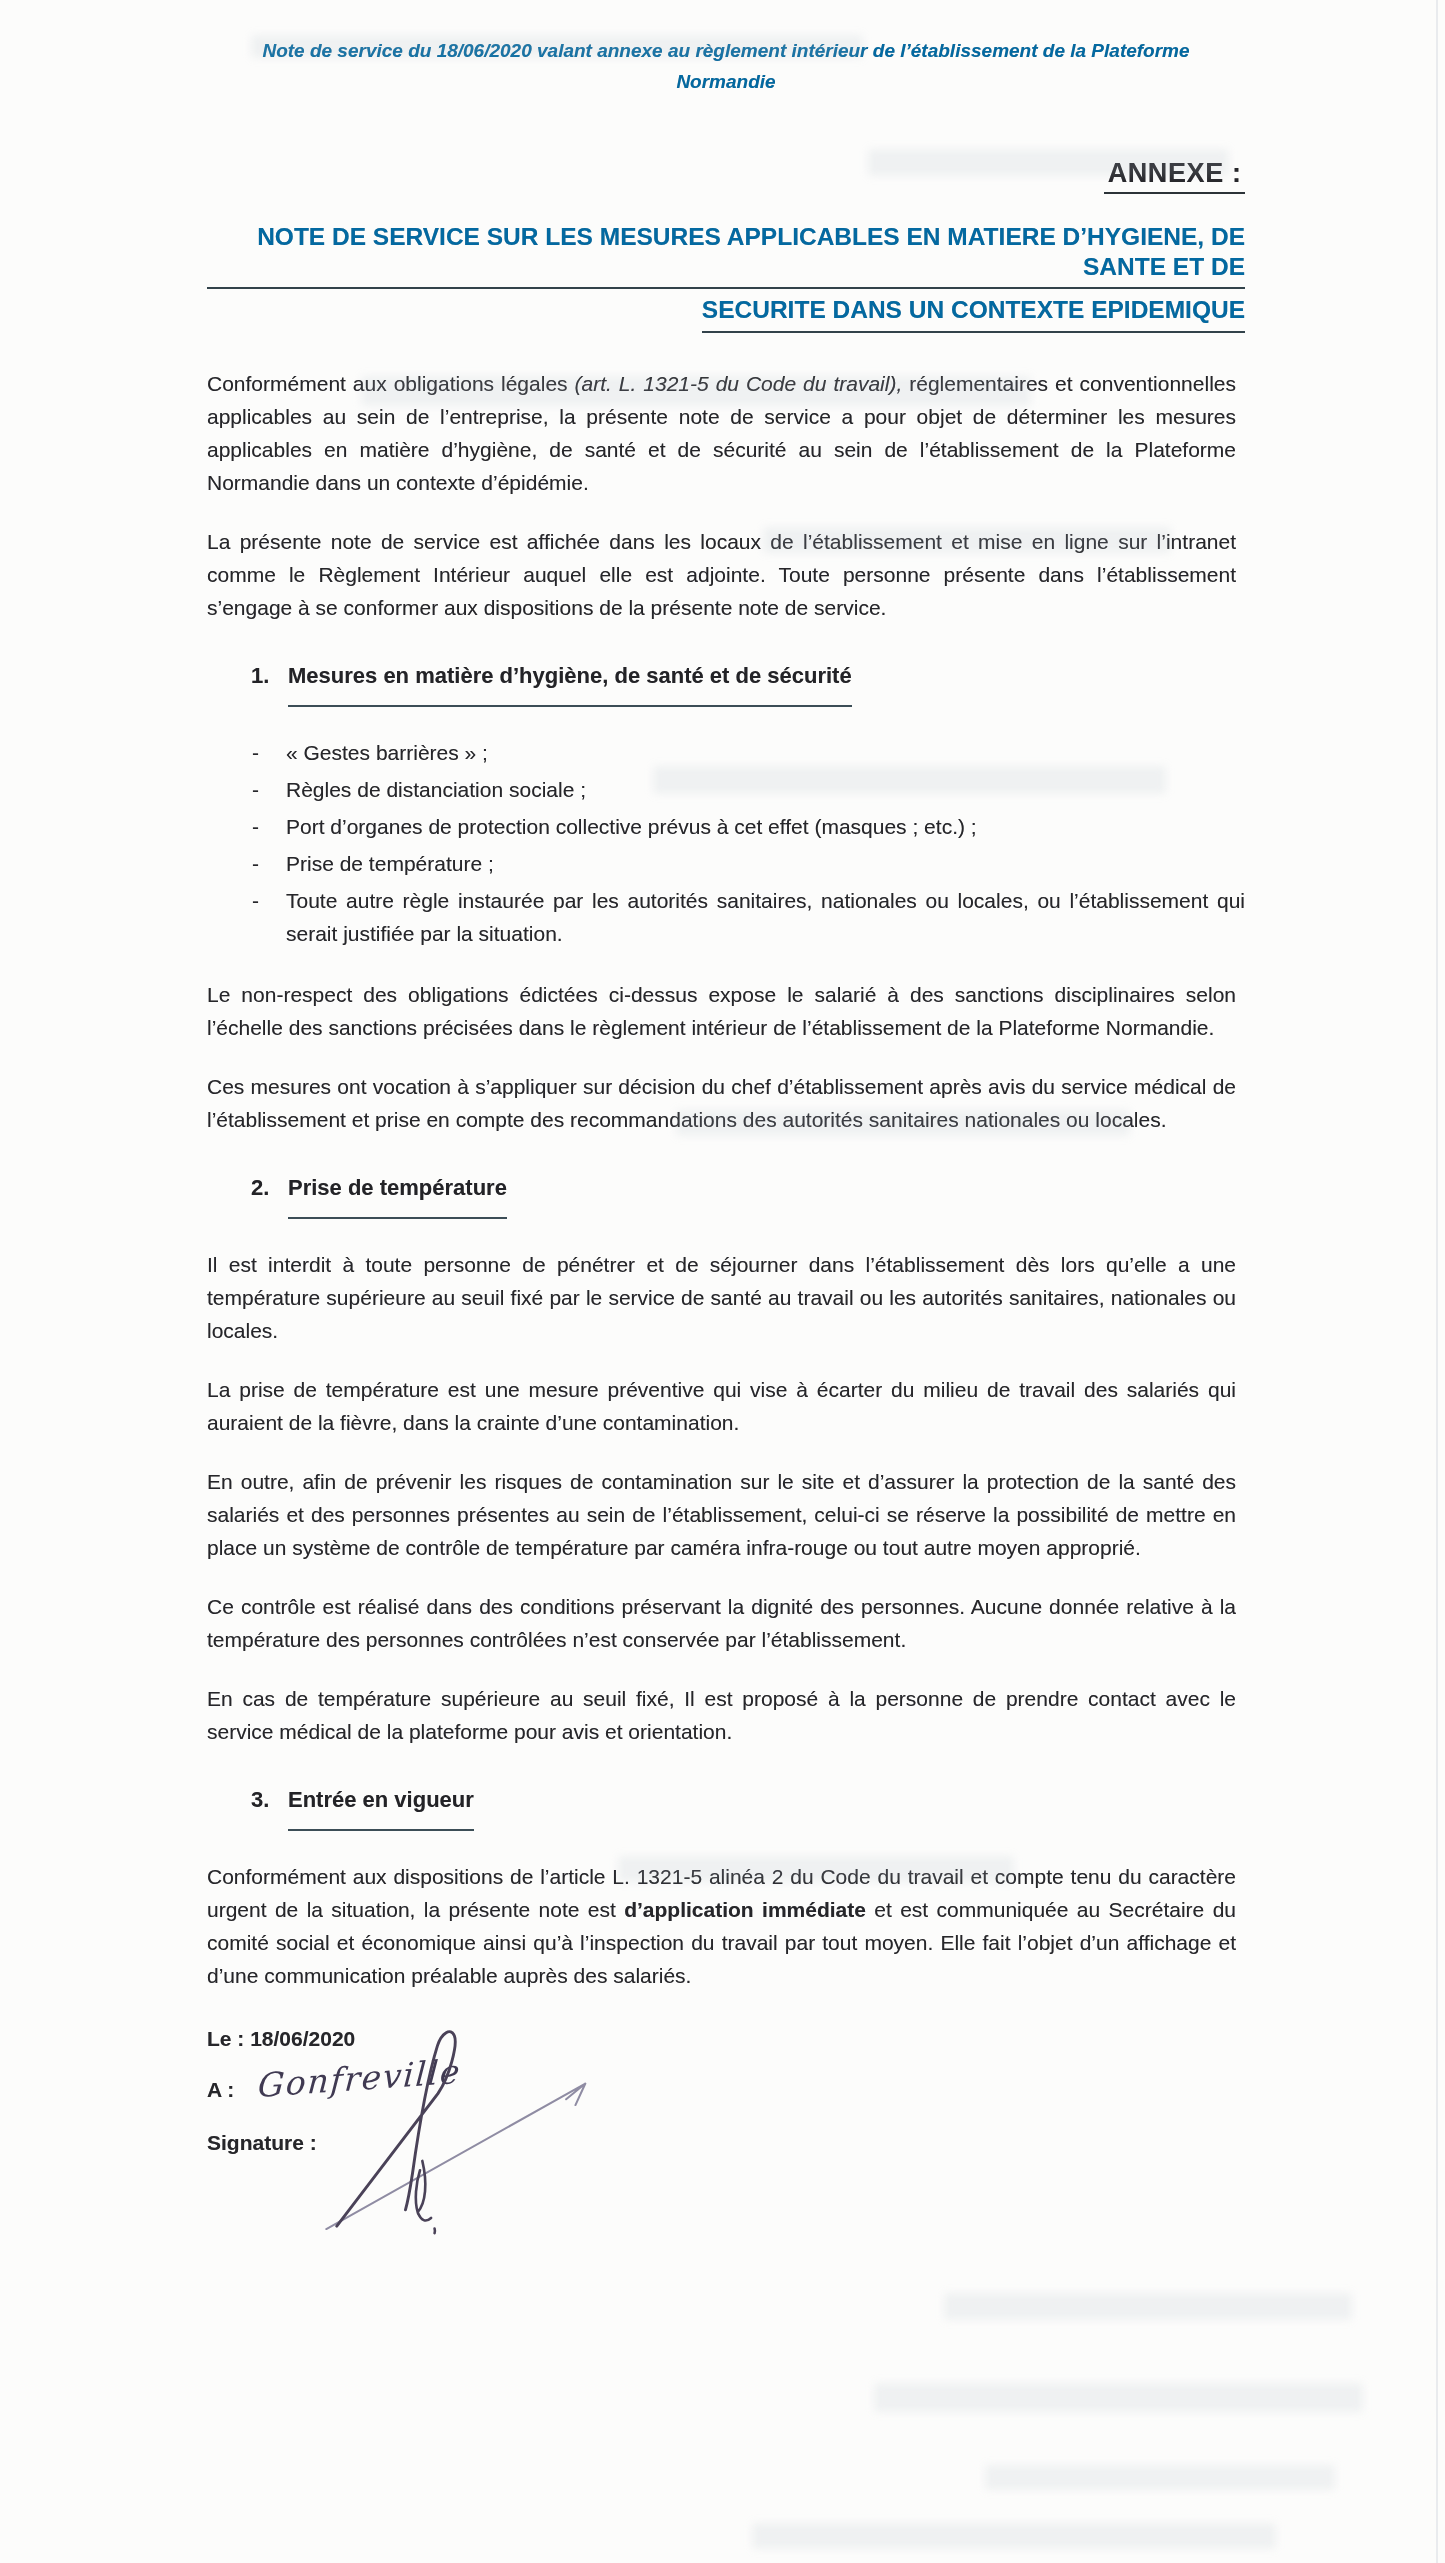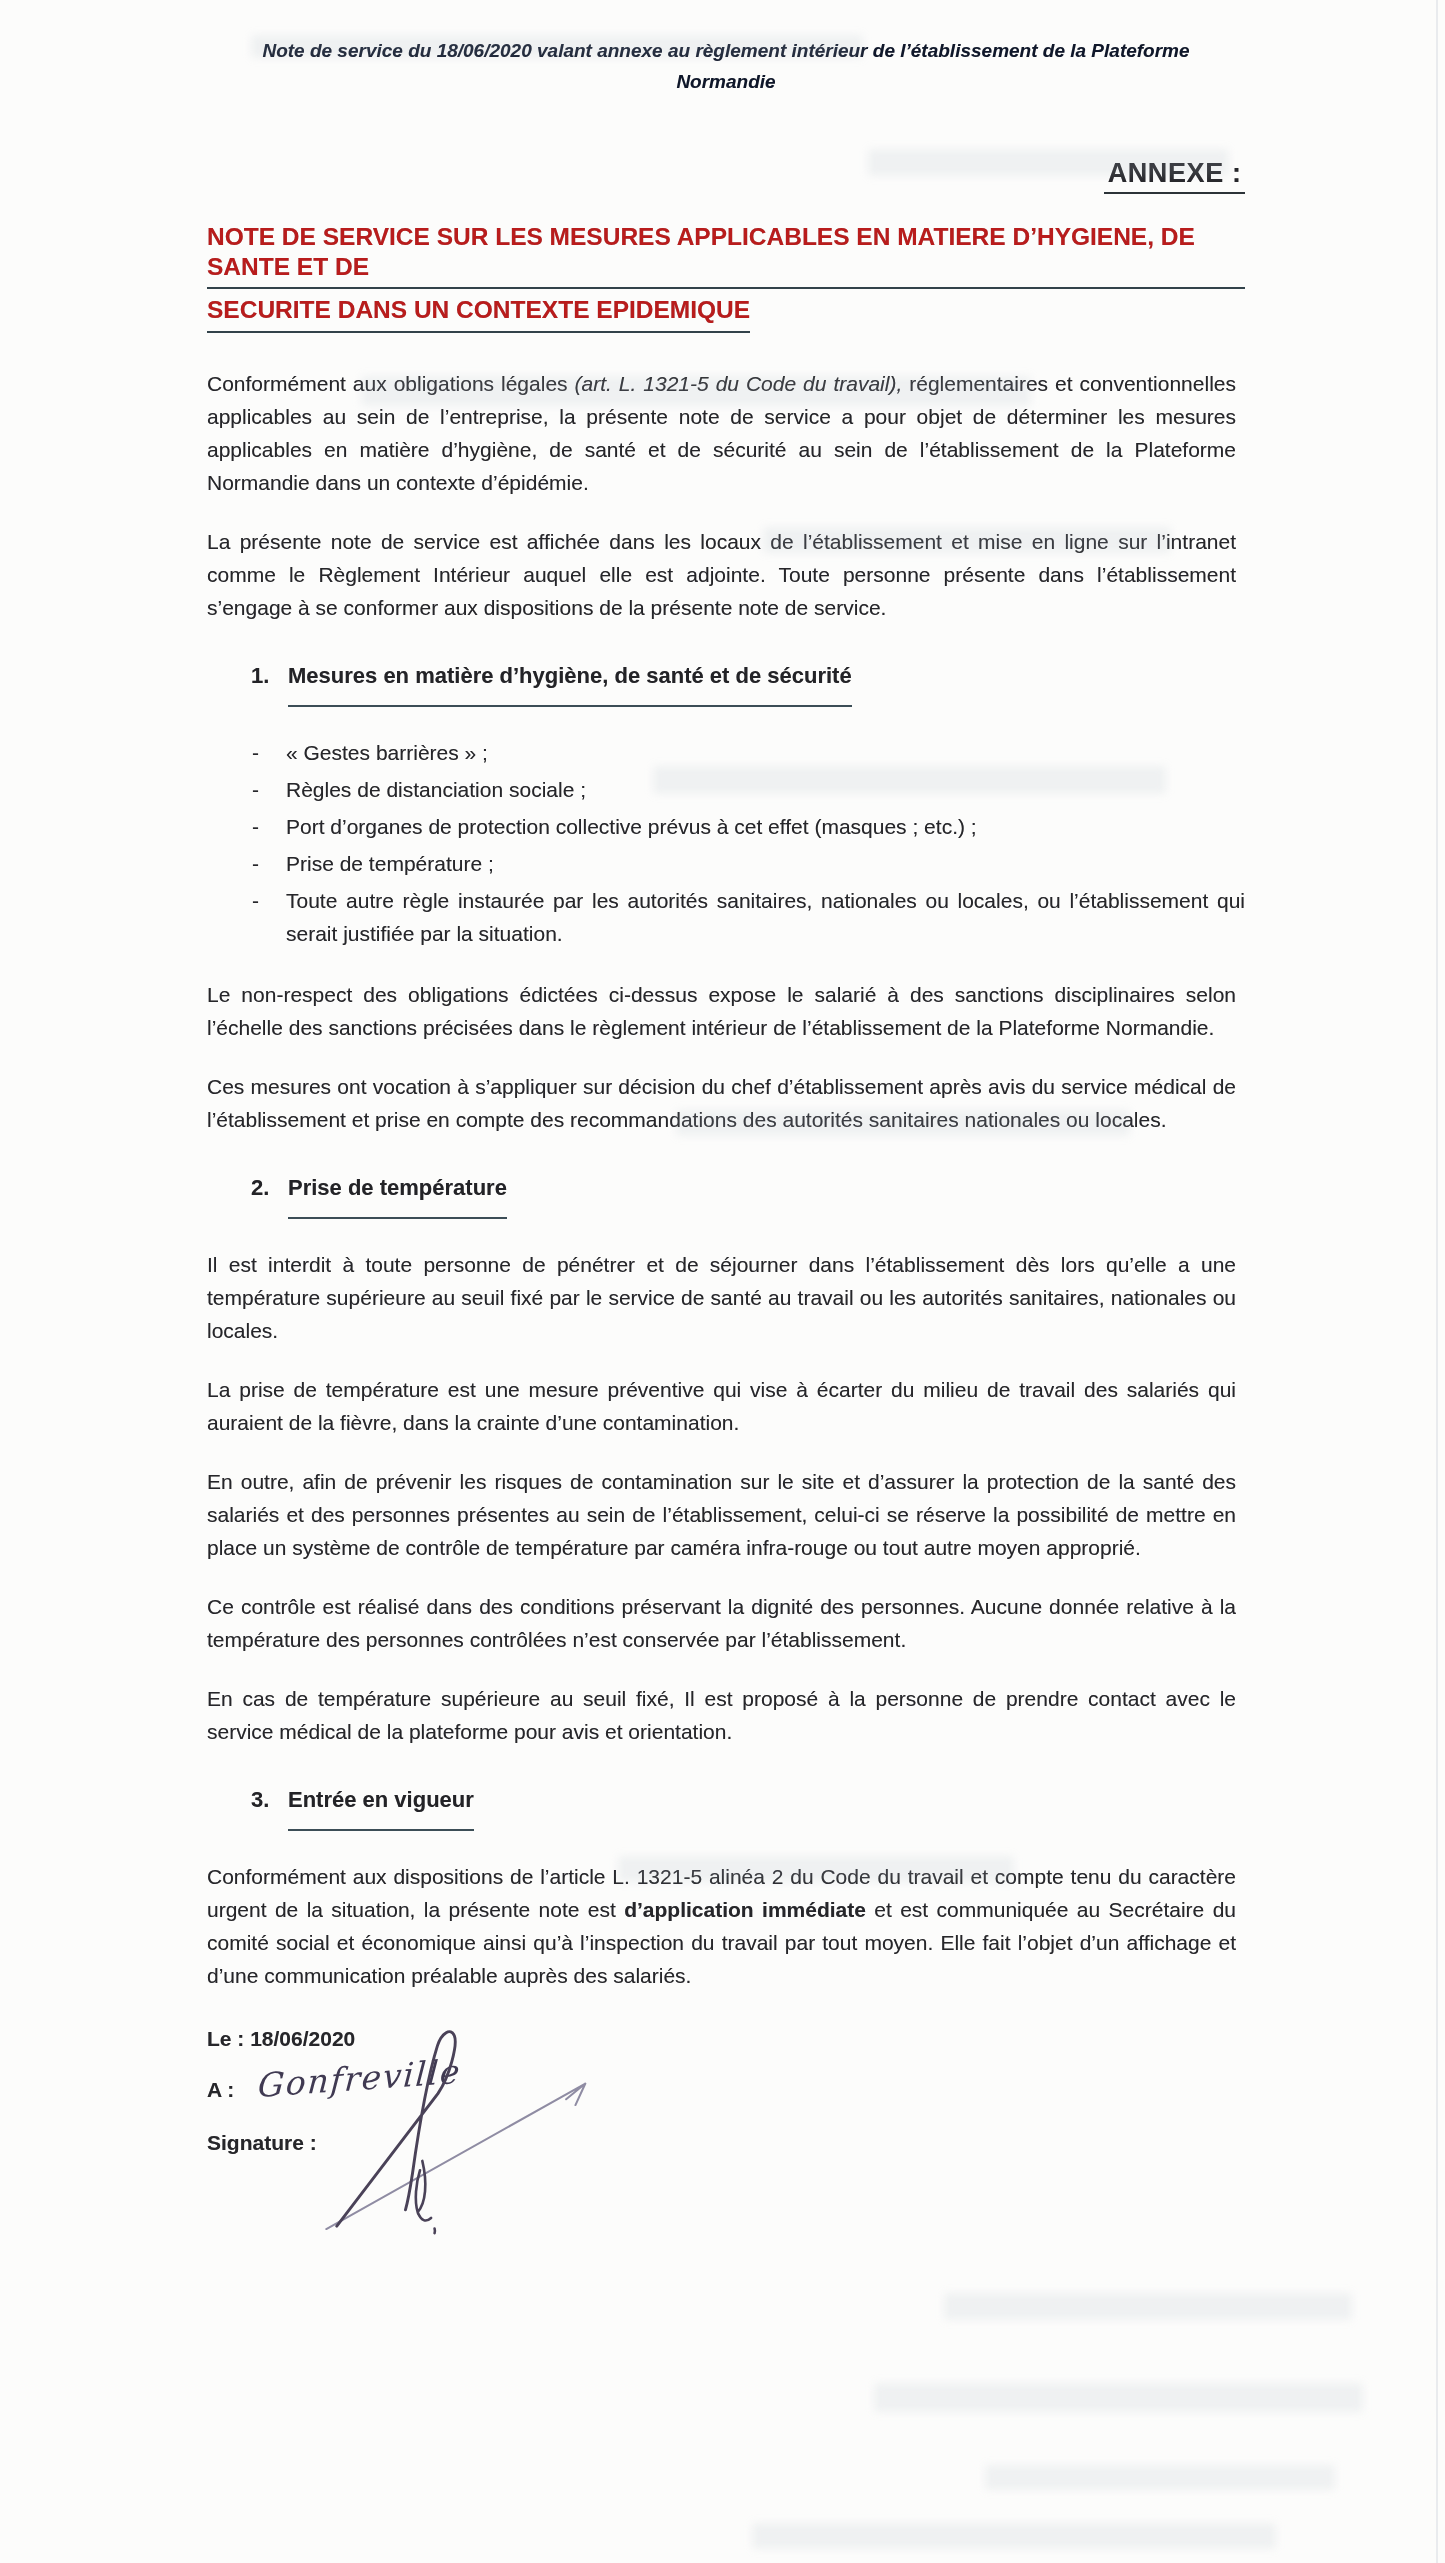--- a/index.html
+++ b/index.html
@@ -14,28 +14,28 @@
     box-sizing:border-box;
     padding:30px 201px 0 207px;
     text-shadow:0 0 0.6px rgba(45,45,50,.35);
   }
   
   .artifact{position:absolute;background:rgba(176,188,202,.16);filter:blur(4.1px);border-radius:3.5px;pointer-events:none;}
   .edge-right{position:absolute;top:0;right:8.2px;width:2.3px;height:100%;background:#dfe2e6;opacity:.65;}
 
   .header-note{
     text-align:center;font-style:italic;font-size:19px;line-height:31px;
-    font-weight:600;color:#0f172a;margin:4.7px auto 0;max-width:1025px;
+    font-weight:600;color:#0369a1;margin:4.7px auto 0;max-width:1025px;
   }
   .annexe{
     text-align:right;margin-top:61px;font-size:27px;font-weight:bold;letter-spacing:0.6px;
   }
   .annexe .u{border-bottom:2.9px solid #2c3338;padding:0 3.5px 4.7px;}
   .main-title{
-    text-align:left;margin-top:33px;font-weight:bold;font-size:24.5px;line-height:30px;color:#b91c1c;
+    text-align:right;margin-top:33px;font-weight:bold;font-size:24.5px;line-height:30px;color:#0369a1;
   }
   .main-title .line{display:inline-block;border-bottom:2.3px solid #32424a;padding-bottom:5.8px;margin-bottom:5.8px;}
   .body-text{font-size:21px;line-height:33px;}
   p.para{
     margin:0 9px 26px 0;text-align:justify;text-align-last:left;
   }
   .em{font-style:italic;}
   .b{font-weight:bold;}
   .section-heading{
     display:flex;align-items:flex-start;margin:35px 0 29px 44px;font-size:22px;font-weight:bold;color:#232327;

